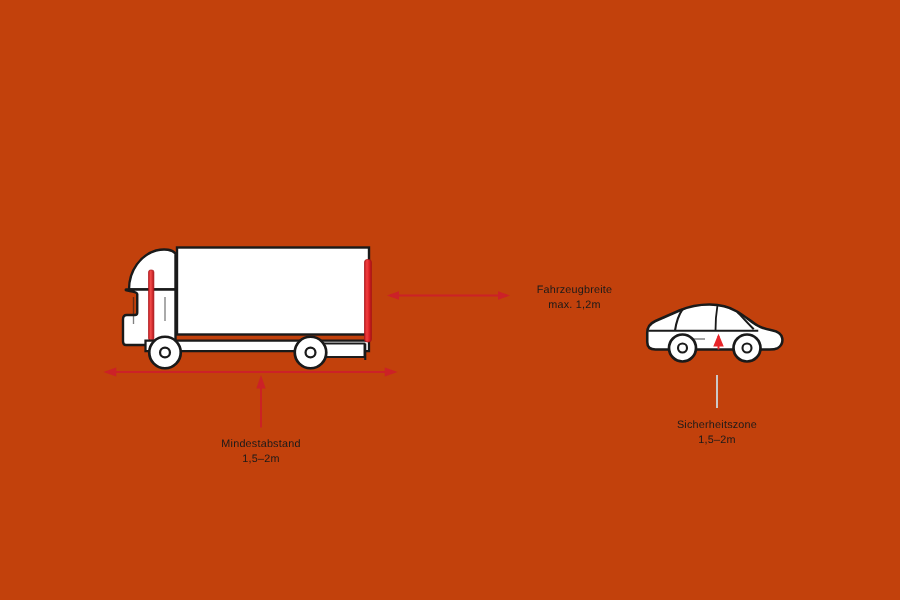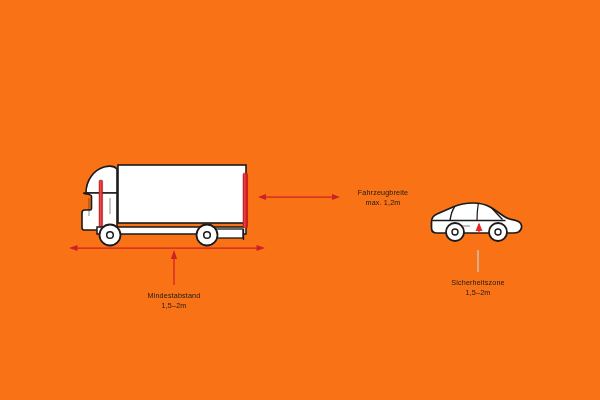--- a/index.html
+++ b/index.html
@@ -13,21 +13,21 @@
     overflow: hidden;
     font-family: "Liberation Sans", sans-serif;
     position: relative;
   }
   #canvas {
     position: absolute;
     left: 0;
     top: 0;
     width: 600px;
     height: 400px;
-    background: #f97316;
+    background: #c2410c;
   }
   .diagram-svg {
     display: block;
     width: 600px;
     height: 400px;
   }
   .label-text {
     font-family: "Liberation Sans", sans-serif;
     font-size: 7.2px;
     fill: #1a1a1a;

